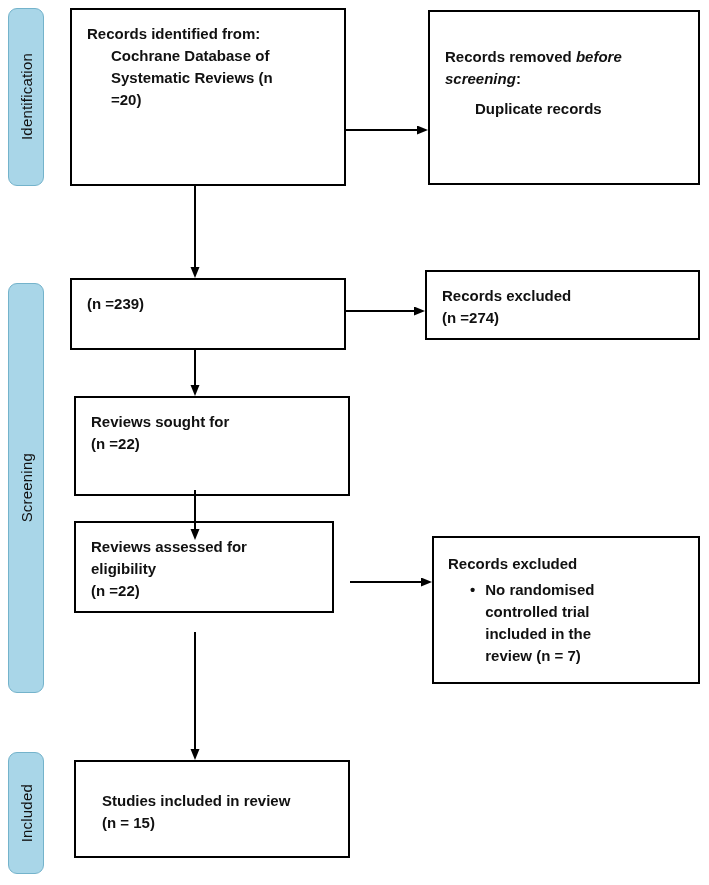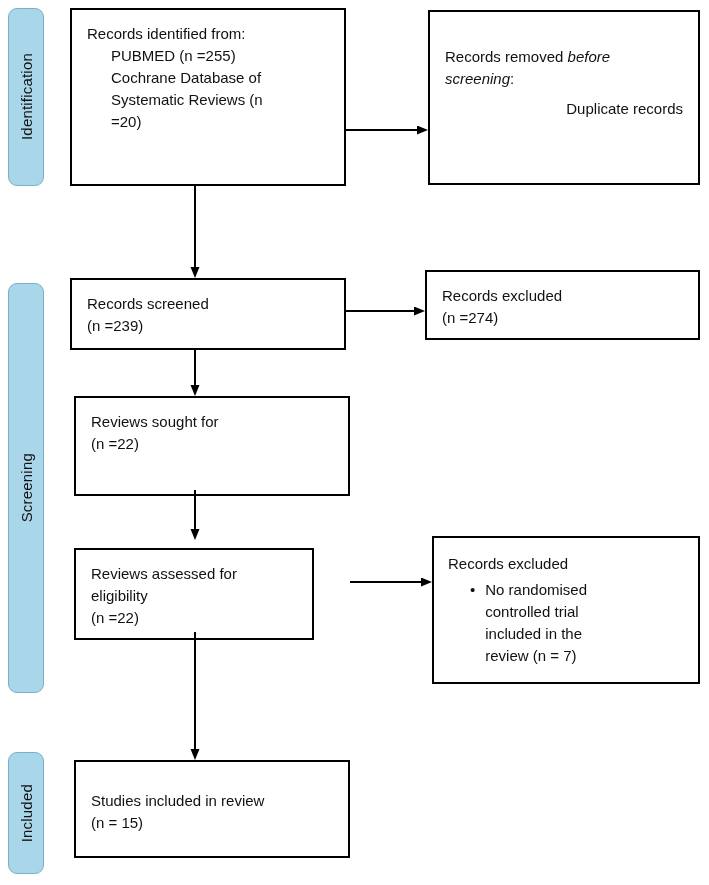--- a/index.html
+++ b/index.html
@@ -12,20 +12,21 @@
     font-family: "Liberation Sans", sans-serif;
     font-size: 15px;
     color: #111111;
     overflow: hidden;
   }
   .box {
     position: absolute;
     background: #ffffff;
     border: 2px solid #000000;
     line-height: 22px;
+    font-weight: bold;
   }
   .stage {
     position: absolute;
     background: #a9d6e8;
     border: 1px solid #74b3cb;
     border-radius: 9px;
     display: flex;
     align-items: center;
     justify-content: center;
   }
@@ -35,21 +36,21 @@
     font-size: 15px;
     color: #111111;
     letter-spacing: 0.2px;
   }
   .line { display: block; }
   .indent { padding-left: 24px; }
   .indent2 { padding-left: 30px; }
   .italic { font-style: italic; }
   .source { max-width: 200px; }
   .source-gap { margin-top: 9px; }
-  .detail-gap { margin-top: 8px; text-align: right; }
+  .detail-gap { margin-top: 8px; }
   .bullet-row {
     display: flex;
     gap: 10px;
     padding-left: 22px;
     margin-top: 4px;
   }
   .bullet-text { max-width: 132px; }
   #arrows {
     position: absolute;
     left: 0; top: 0;
@@ -68,64 +69,62 @@
   <div class="stage" style="left:8px; top:283px; width:36px; height:410px;">
     <span>Screening</span>
   </div>
 
   <div class="stage" style="left:8px; top:752px; width:36px; height:122px;">
     <span>Included</span>
   </div>
 
   <div class="box" style="left:70px; top:8px; width:276px; height:178px; padding:13px 15px;">
     <div class="line">Records identified from:</div>
-    <div class="line indent source">PUBMED (n =255)</div>
     <div class="line indent source">Cochrane Database of Systematic Reviews (n =20)</div>
   </div>
 
   <div class="box" style="left:428px; top:10px; width:272px; height:175px; padding:34px 15px 13px 15px;">
     <div class="line">
       <span>Records removed </span><span class="italic">before</span>
     </div>
     <div class="line">
       <span class="italic">screening</span><span>:</span>
     </div>
     <div class="line indent2 detail-gap">Duplicate records</div>
   </div>
 
   <div class="box" style="left:70px; top:278px; width:276px; height:72px; padding:13px 15px;">
-    <div class="line">Records screened</div>
     <div class="line">(n =239)</div>
   </div>
 
   <div class="box" style="left:425px; top:270px; width:275px; height:70px; padding:13px 15px;">
     <div class="line">Records excluded</div>
     <div class="line">(n =274)</div>
   </div>
 
   <div class="box" style="left:74px; top:396px; width:276px; height:100px; padding:13px 15px;">
     <div class="line">Reviews sought for</div>
     <div class="line">(n =22)</div>
   </div>
 
-  <div class="box" style="left:74px; top:548px; width:240px; height:92px; padding:13px 15px;">
+  <div class="box" style="left:74px; top:521px; width:260px; height:92px; padding:13px 15px;">
     <div class="line">Reviews assessed for</div>
     <div class="line">eligibility</div>
     <div class="line">(n =22)</div>
   </div>
 
   <div class="box" style="left:432px; top:536px; width:268px; height:148px; padding:15px 14px;">
     <div class="line">Records excluded</div>
     <div class="bullet-row">
       <span>•</span>
       <span class="bullet-text">No randomised controlled trial included in the review (n = 7)</span>
     </div>
   </div>
 
-  <div class="box" style="left:74px; top:760px; width:276px; height:98px; padding:28px 15px 13px 15px;">
+  <div class="box" style="left:74px; top:760px; width:276px; height:98px; padding:28px 15px 13px 26px;">
     <div class="line">Studies included in review</div>
     <div class="line">(n = 15)</div>
   </div>
 
   <svg id="arrows" width="709" height="885" viewBox="0 0 709 885" aria-hidden="true">
     <defs>
       <marker id="arrowhead" markerUnits="userSpaceOnUse" markerWidth="12" markerHeight="10" refX="0" refY="4.5" orient="auto">
         <path d="M0,0 L11,4.5 L0,9 Z" fill="#000000"></path>
       </marker>
     </defs>

